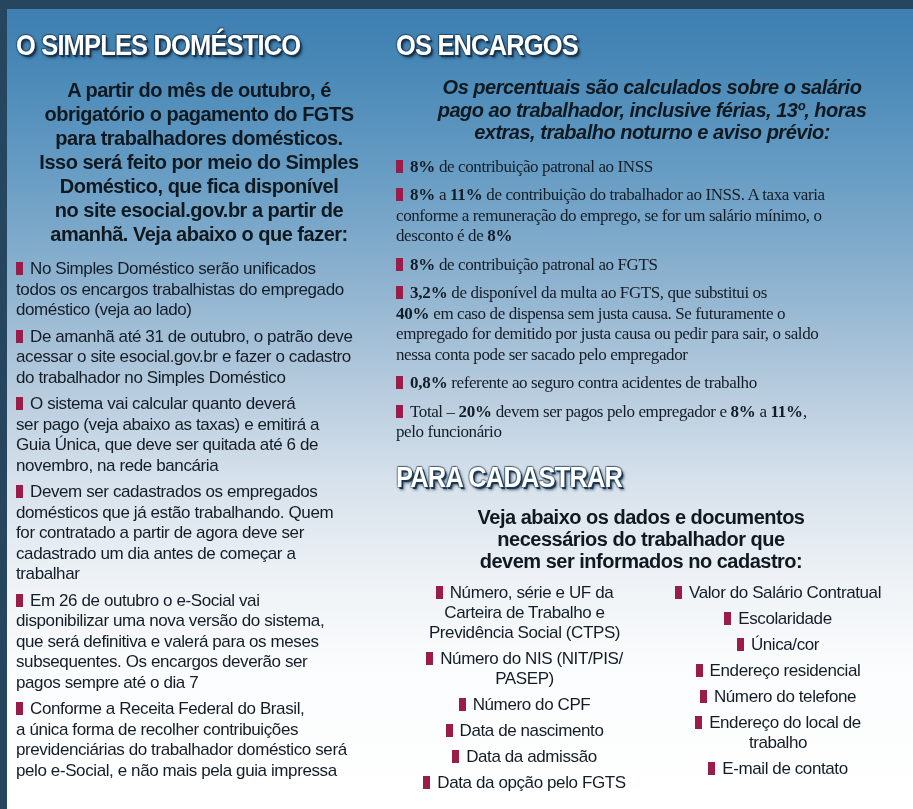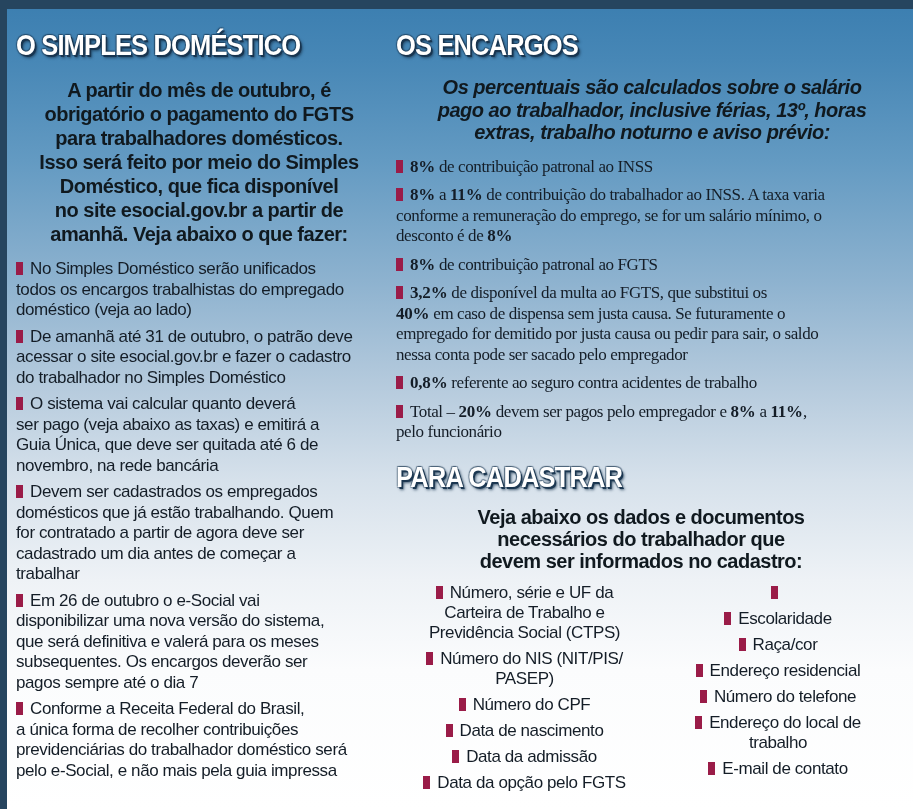--- a/index.html
+++ b/index.html
@@ -144,23 +144,23 @@
 Carteira de Trabalho e
 Previdência Social (CTPS)</span></div>
           <div class="bullet-item"><span class="bullet"></span><span>Número do NIS (NIT/PIS/
 PASEP)</span></div>
           <div class="bullet-item"><span class="bullet"></span><span>Número do CPF</span></div>
           <div class="bullet-item"><span class="bullet"></span><span>Data de nascimento</span></div>
           <div class="bullet-item"><span class="bullet"></span><span>Data da admissão</span></div>
           <div class="bullet-item"><span class="bullet"></span><span>Data da opção pelo FGTS</span></div>
         </div>
       <div class="cad-col cad-col-2">
-          <div class="bullet-item"><span class="bullet"></span></div>
+          <div class="bullet-item"><span class="bullet"></span><span>Valor do Salário Contratual</span></div>
           <div class="bullet-item"><span class="bullet"></span><span>Escolaridade</span></div>
-          <div class="bullet-item"><span class="bullet"></span><span>Raça/cor</span></div>
+          <div class="bullet-item"><span class="bullet"></span><span>Única/cor</span></div>
           <div class="bullet-item"><span class="bullet"></span><span>Endereço residencial</span></div>
           <div class="bullet-item"><span class="bullet"></span><span>Número do telefone</span></div>
           <div class="bullet-item"><span class="bullet"></span><span>Endereço do local de
 trabalho</span></div>
           <div class="bullet-item"><span class="bullet"></span><span>E-mail de contato</span></div>
         </div>
     </div>
   </section>
 </div>
 

